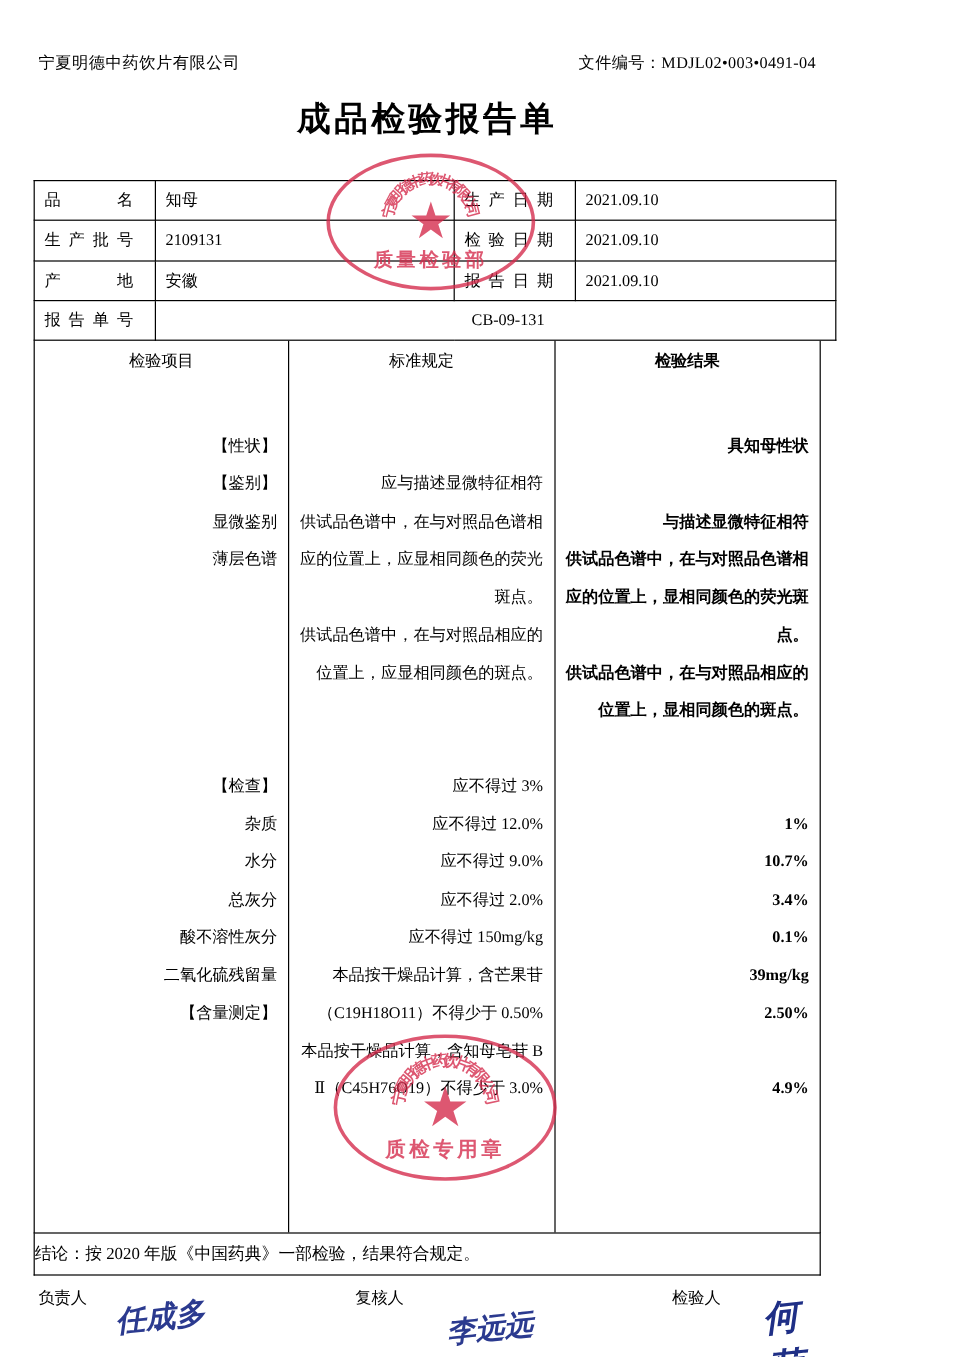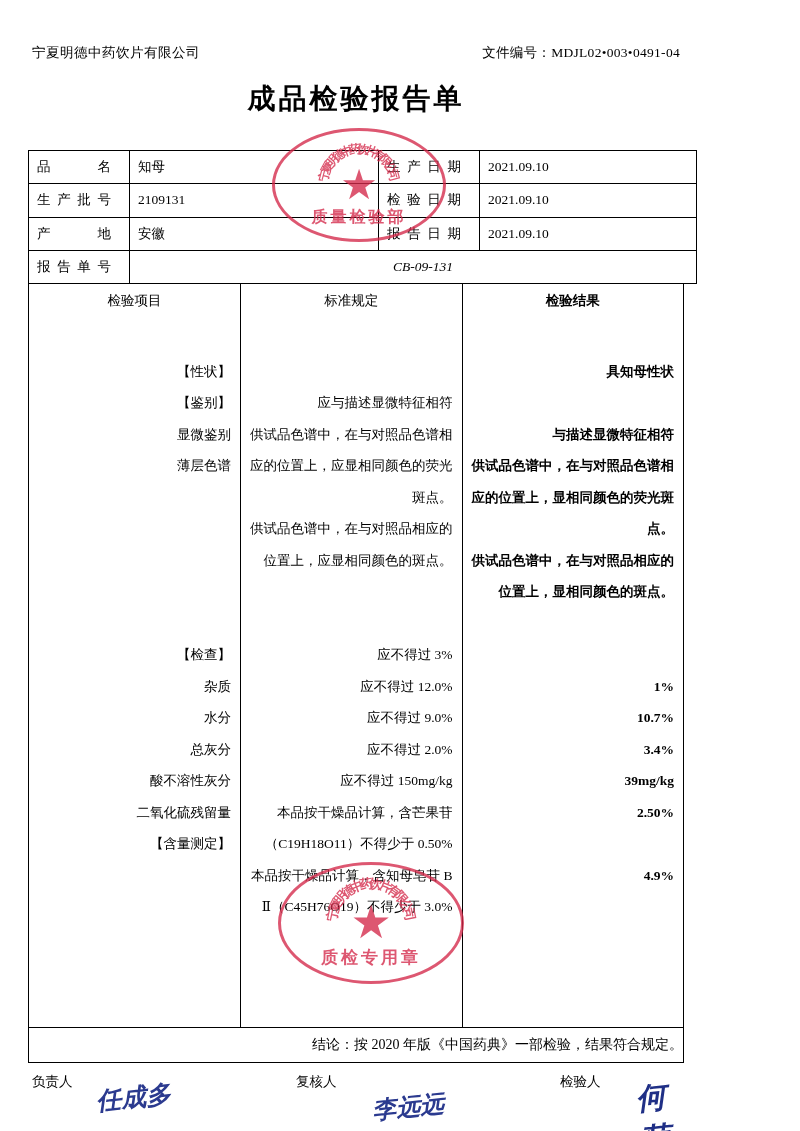--- a/index.html
+++ b/index.html
@@ -70,21 +70,20 @@
   }
   .cell-mid {
     width: 232px;
   }
   .report-no-cell {
     text-align: left;
   }
   .report-no-val {
     display: inline-block;
     margin-left: 255px;
-    font-style: italic;
   }
   .items-wrap {
     display: flex;
     border-left: 1px solid #000;
     border-right: 1px solid #000;
     border-bottom: 1px solid #000;
     font-size: 13.5px;
   }
   .col-a { width: 232px; border-right: 1px solid #000; box-sizing: border-box; padding: 8px 9px 10px 9px; }
   .col-b { width: 232px; border-right: 1px solid #000; box-sizing: border-box; padding: 8px 9px 10px 9px; }
@@ -94,21 +93,21 @@
     line-height: 31.5px;
     min-height: 31.5px;
     white-space: nowrap;
     text-align: right;
   }
   .row-blank { line-height: 31.5px; min-height: 31.5px; }
   .conclusion {
     border-left: 1px solid #000;
     border-right: 1px solid #000;
     border-bottom: 1px solid #000;
-    text-align: right;
+    text-align: left;
     font-size: 14px;
     padding: 8px 0 8px 0;
   }
   .signrow {
     display: flex;
     font-size: 13.5px;
     padding-top: 10px;
     position: relative;
     gap: 32px;
   }
@@ -286,20 +285,21 @@
       <div class="row-line">供试品色谱中，在与对照品色谱相</div>
       <div class="row-line">应的位置上，显相同颜色的荧光斑</div>
       <div class="row-line">点。</div>
       <div class="row-line">供试品色谱中，在与对照品相应的</div>
       <div class="row-line">位置上，显相同颜色的斑点。</div>
       <div class="row-line"></div>
       <div class="row-line"></div>
       <div class="row-line">1%</div>
       <div class="row-line">10.7%</div>
       <div class="row-line">3.4%</div>
+      <div class="row-line">0.1%</div>
       <div class="row-line">39mg/kg</div>
       <div class="row-line">2.50%</div>
       <div class="row-line"></div>
       <div class="row-line">4.9%</div>
       <div class="row-line"></div>
       <div class="row-blank"></div>
       <div class="row-blank"></div>
     </div>
   </div>
 

